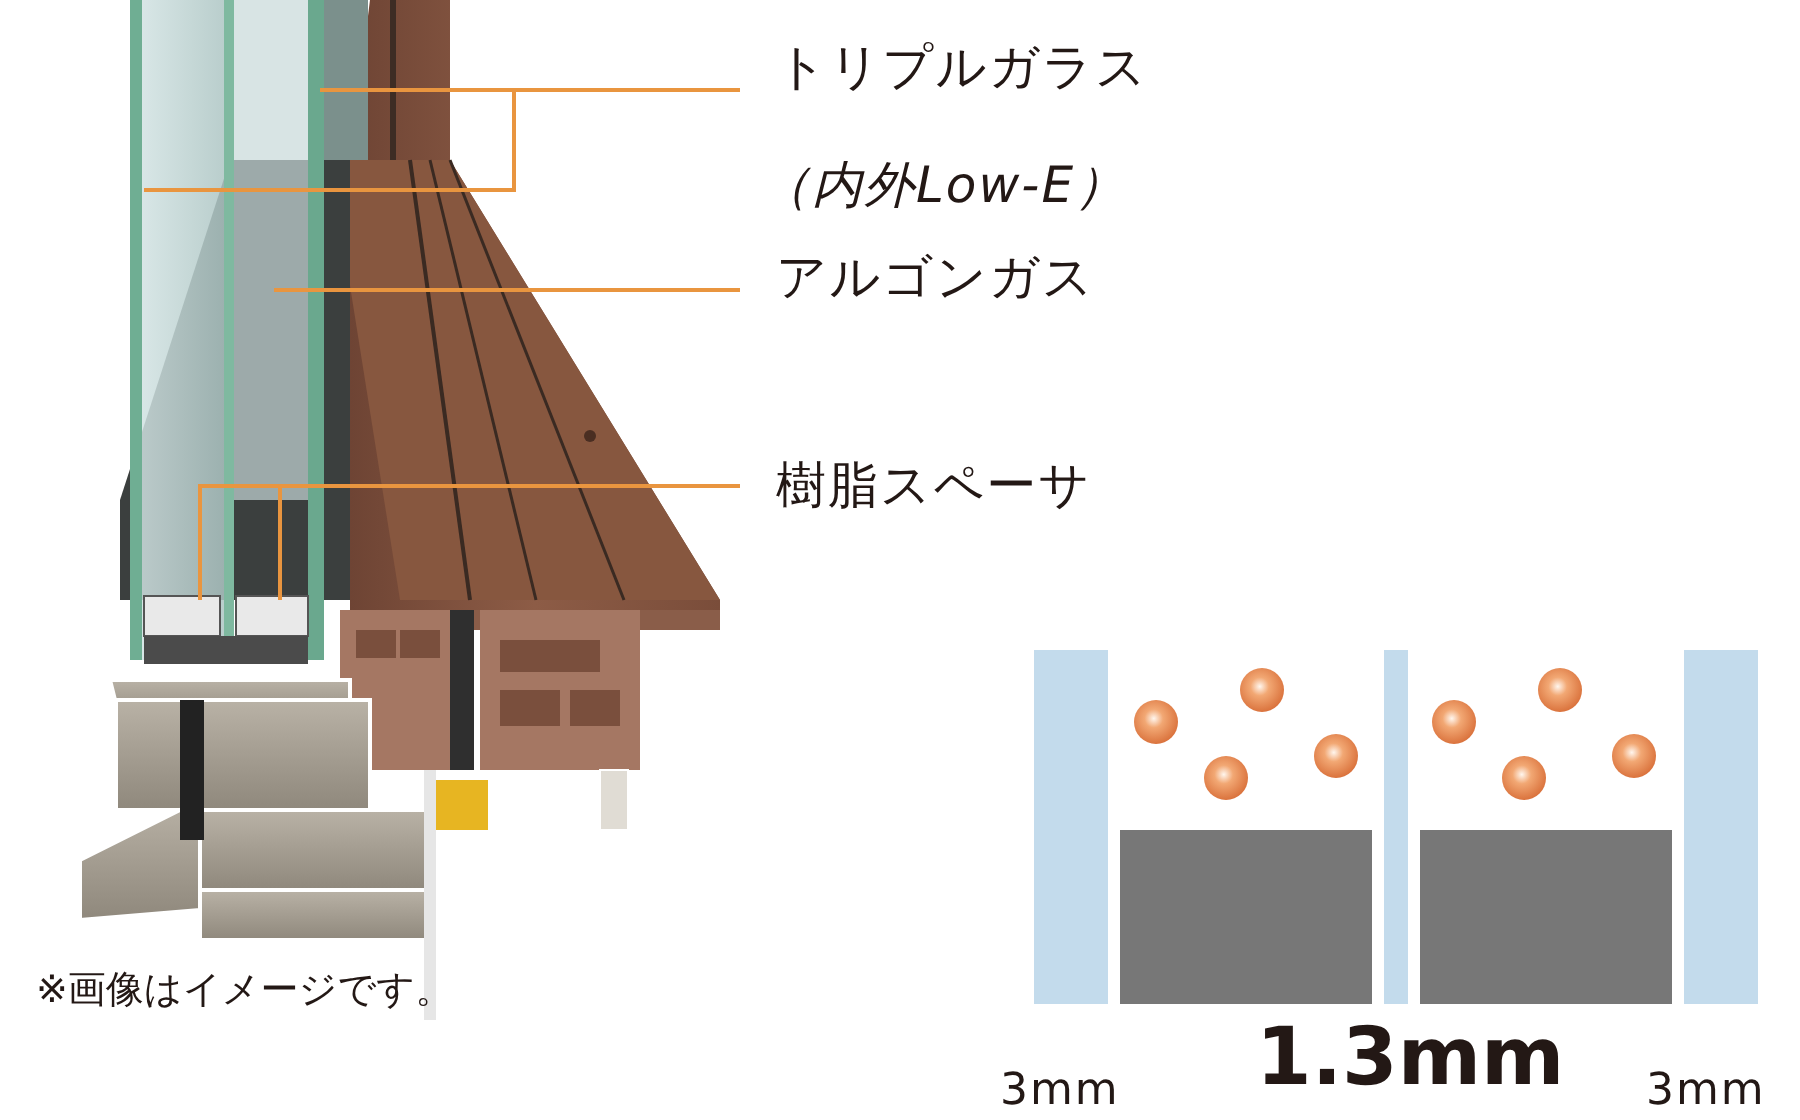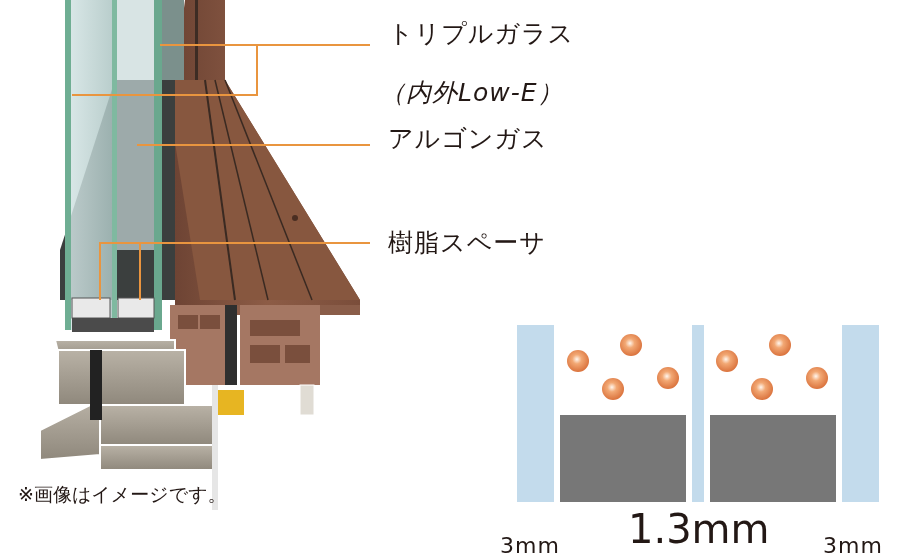--- a/index.html
+++ b/index.html
@@ -1,21 +1,21 @@
 <!DOCTYPE html>
 <html><head>
 <meta charset="utf-8">
 <style>
   html, body { margin:0; padding:0; background:#ffffff; }
   body { width:900px; height:560px; position:relative; overflow:hidden;
          font-family:"DejaVu Sans", "Liberation Sans", sans-serif; color:#231815; }
   .label { position:absolute; font-size:25px; line-height:30px; white-space:nowrap; letter-spacing:1px; }
   .note { position:absolute; font-size:19px; left:18px; top:482px; white-space:nowrap;text-align:right; }
   .mm { position:absolute; font-size:22px; white-space:nowrap; letter-spacing:1px;margin-top:21px; }
-  .mm-big { position:absolute; font-size:40px; white-space:nowrap; letter-spacing:0px; }
+  .mm-big { position:absolute; font-size:40px; white-space:nowrap; letter-spacing:0px;font-weight:bold; }
   svg { position:absolute; left:0; top:0; }
 </style>
 </head>
 <body>
 
 <svg width="900" height="560" viewBox="0 0 900 560">
   <defs>
     <linearGradient id="wood" x1="0" y1="0" x2="1" y2="0">
       <stop offset="0" stop-color="#6e4434"></stop>
       <stop offset="0.5" stop-color="#8d5c46"></stop>

